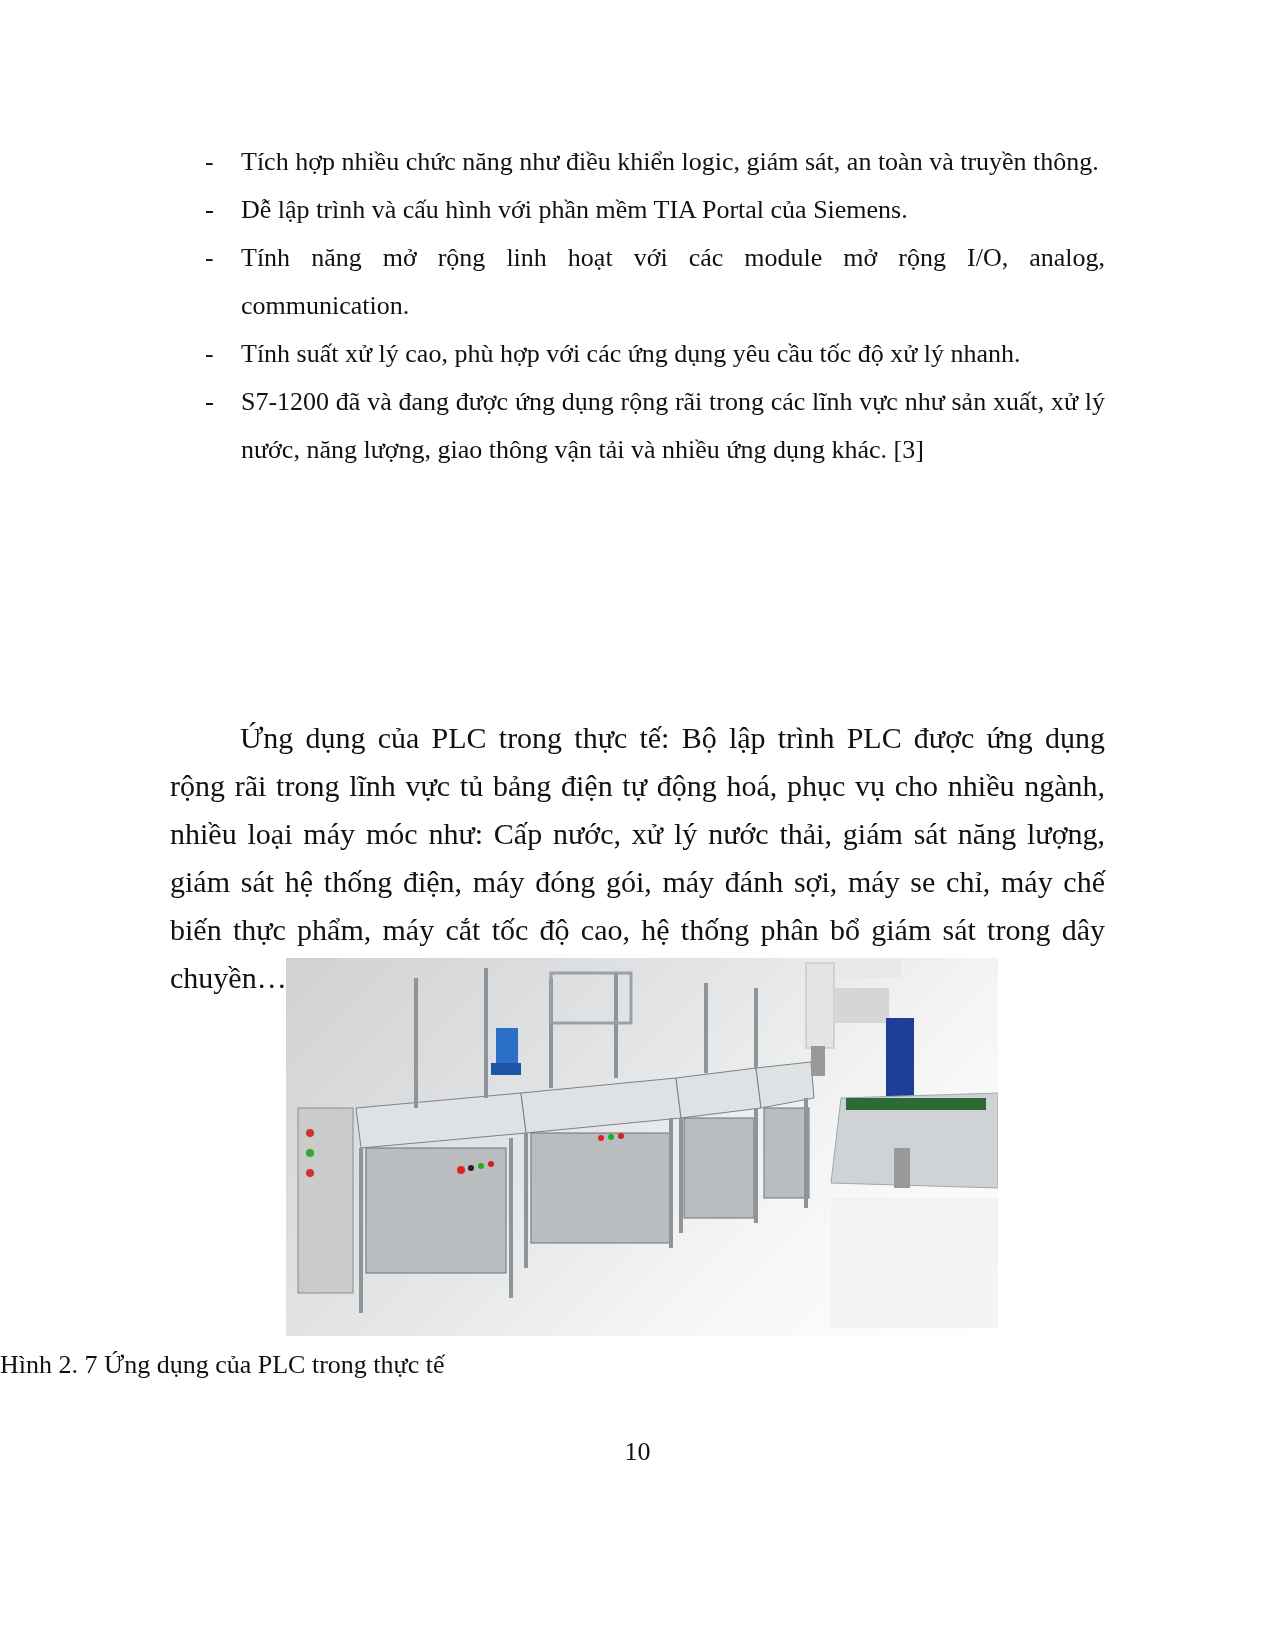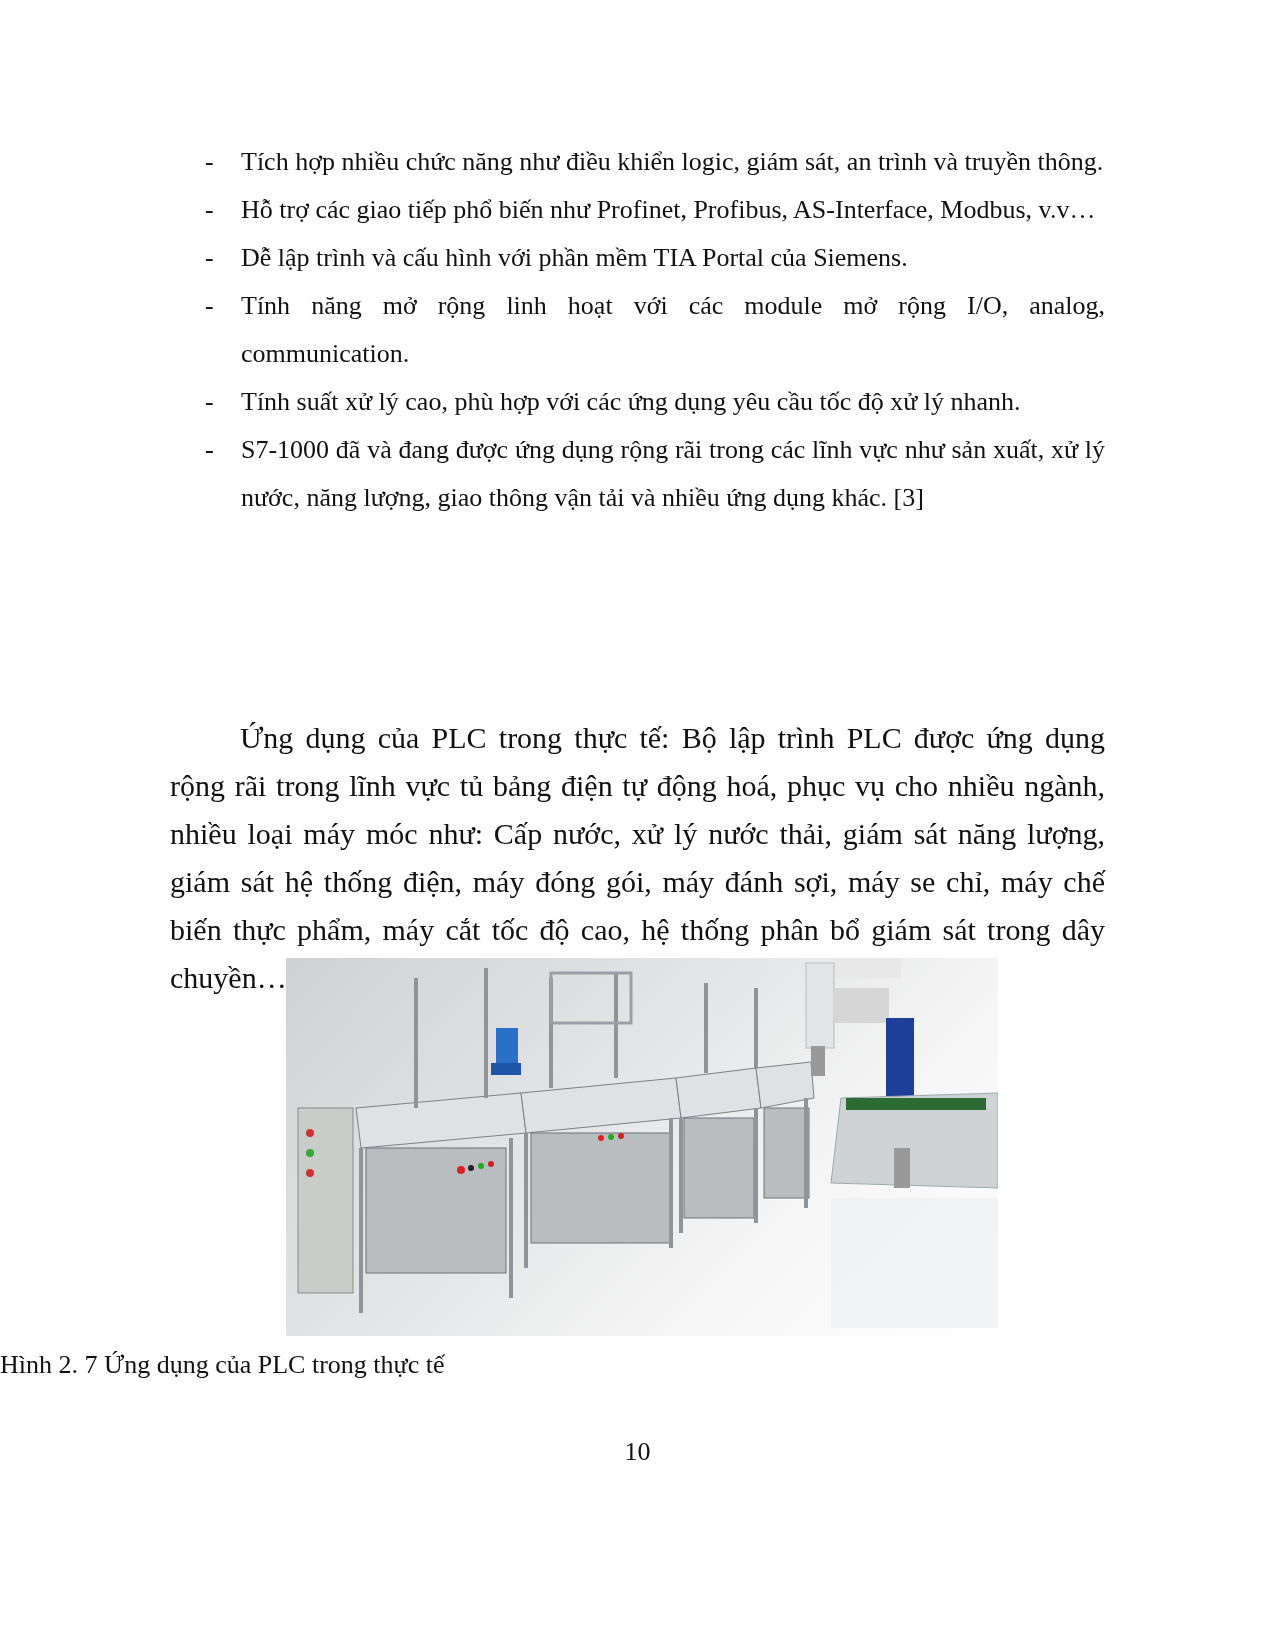--- a/index.html
+++ b/index.html
@@ -15,27 +15,27 @@
             background:linear-gradient(135deg,#cfd1d3 0%,#e6e7e8 45%,#f6f6f6 70%,#ffffff 100%); }
   .caption { position:absolute; left:0; width:1275px; top:1350px; font-size:26px; }
   .pagenum { position:absolute; left:0; width:1275px; top:1437px; text-align:center; font-size:26px; }
 </style>
 </head>
 <body>
 
 <div class="page">
 
   <ul class="bullets">
-    <li class="bullet"><span class="dash">-</span><span>Tích hợp nhiều chức năng như điều khiển logic, giám sát, an trình và truyền thông.</span></li>
-    <li class="bullet"><span class="dash">-</span><span>Hỗ trợ các giao tiếp phổ biến như Profinet, Profibus, AS-Interface, Modbus, v.v…</span></li>
+    <li class="bullet"><span class="dash">-</span><span>Tích hợp nhiều chức năng như điều khiển logic, giám sát, an toàn và truyền thông.</span></li>
+    <li class="bullet"><span class="dash">-</span></li>
     <li class="bullet"><span class="dash">-</span><span>Dễ lập trình và cấu hình với phần mềm TIA Portal của Siemens.</span></li>
     <li class="bullet"><span class="dash">-</span><span>Tính năng mở rộng linh hoạt với các module mở rộng I/O, analog, communication.</span></li>
     <li class="bullet"><span class="dash">-</span><span>Tính suất xử lý cao, phù hợp với các ứng dụng yêu cầu tốc độ xử lý nhanh.</span></li>
     <li class="bullet"><span class="dash">-</span></li>
-    <li class="bullet"><span class="dash">-</span><span>S7-1000 đã và đang được ứng dụng rộng rãi trong các lĩnh vực như sản xuất, xử lý nước, năng lượng, giao thông vận tải và nhiều ứng dụng khác. [3]</span></li>
+    <li class="bullet"><span class="dash">-</span><span>S7-1200 đã và đang được ứng dụng rộng rãi trong các lĩnh vực như sản xuất, xử lý nước, năng lượng, giao thông vận tải và nhiều ứng dụng khác. [3]</span></li>
   </ul>
 
   <p class="para">Ứng dụng của PLC trong thực tế: Bộ lập trình PLC được ứng dụng rộng rãi trong lĩnh vực tủ bảng điện tự động hoá, phục vụ cho nhiều ngành, nhiều loại máy móc như: Cấp nước, xử lý nước thải, giám sát năng lượng, giám sát hệ thống điện, máy đóng gói, máy đánh sợi, máy se chỉ, máy chế biến thực phẩm, máy cắt tốc độ cao, hệ thống phân bổ giám sát trong dây chuyền…</p>
 
   <div class="figure">
     <svg width="712" height="378" viewBox="0 0 712 378">
 
       <rect x="12" y="150" width="55" height="185" fill="#c9ccc8" stroke="#8a8d8a"></rect>
       <circle cx="24" cy="175" r="4" fill="#c33"></circle>
         <circle cx="24" cy="195" r="4" fill="#3a3"></circle>

